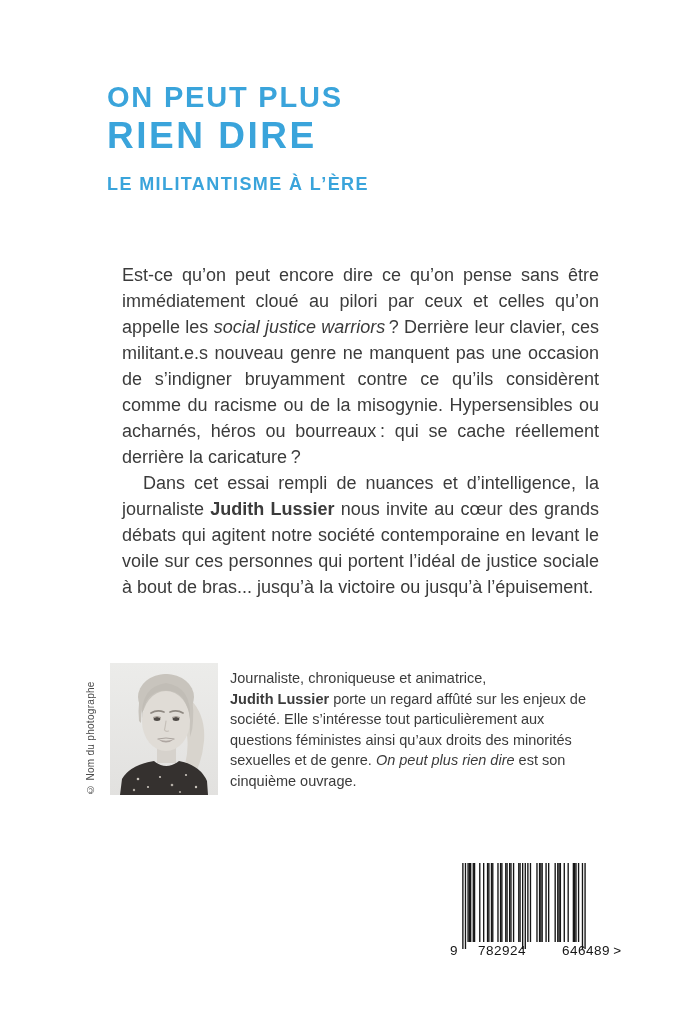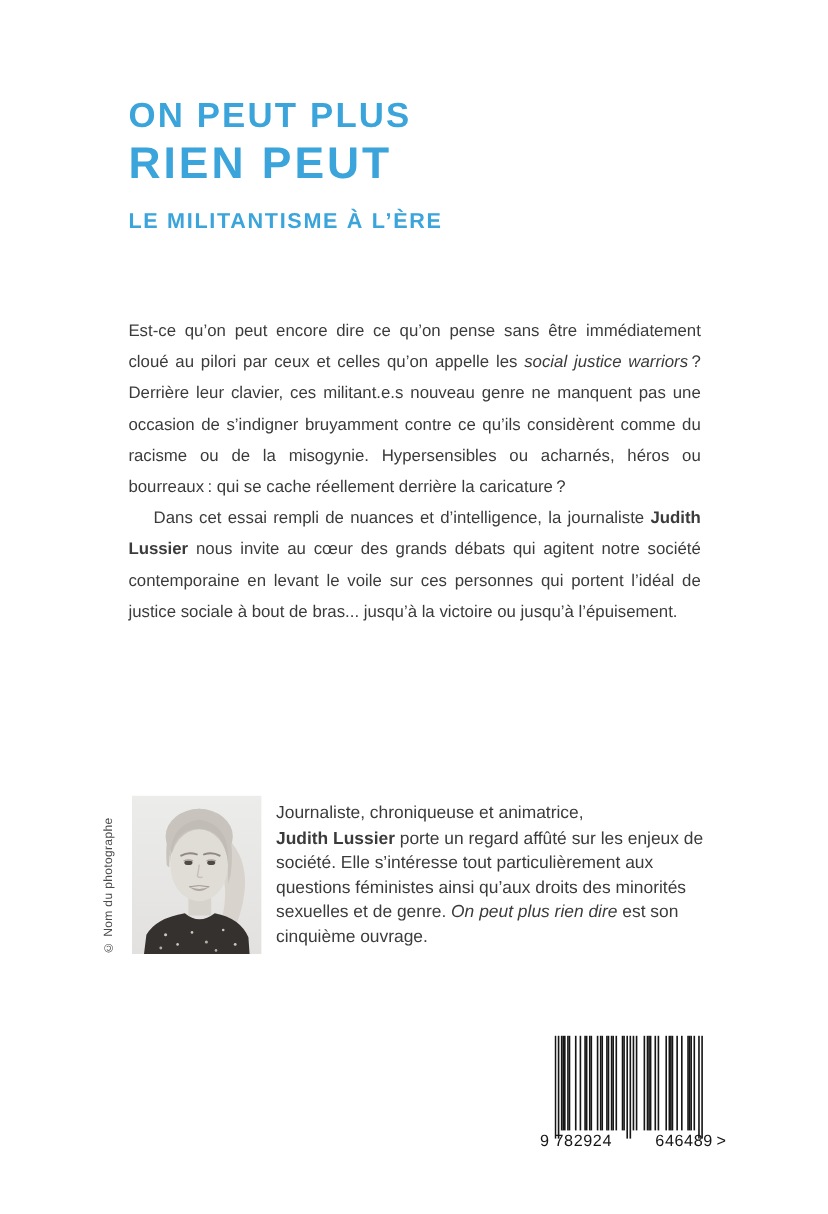--- a/index.html
+++ b/index.html
@@ -12,22 +12,22 @@
     overflow:hidden;
   }
   
   .title-block{position:absolute;left:107px;top:79px;color:var(--accent,#3aa4db);}
   .title-line1{font-size:29px;font-weight:bold;letter-spacing:1.8px;line-height:37px;white-space:nowrap;}
   .title-line2{font-size:37px;font-weight:bold;letter-spacing:2.5px;line-height:40px;white-space:nowrap;}
   .title-sub{margin-top:16px;font-size:18px;font-weight:bold;letter-spacing:1.4px;line-height:25px;}
   .title-sub div{white-space:nowrap;}
   
   .synopsis{
-    position:absolute;left:107px;top:262px;width:477px;
-    font-size:14px;line-height:26px;color:var(--text,#3b3b3b);
+    position:absolute;left:122px;top:262px;width:477px;
+    font-size:18px;line-height:26px;color:var(--text,#3b3b3b);
     text-align:justify;
   }
   .syn-p{margin:0;}
   .syn-p.indent{text-indent:21px;}
   .seg-italic{font-style:italic;}
   .seg-bold{font-weight:bold;}
   
   .photo-credit{
     position:absolute;left:85px;top:663px;height:132px;
     writing-mode:vertical-rl;transform:rotate(180deg);
@@ -43,32 +43,32 @@
   }
   
   .barcode-block{position:absolute;left:450px;top:863px;width:146px;}
   .barcode-svg{display:block;margin-left:12px;}
   .barcode-svg rect{fill:#161616;}
   .barcode-digits{
     display:flex;margin-top:-6px;margin-left:0;
     font-size:13.5px;letter-spacing:.5px;color:#161616;line-height:15px;
   }
   .bc-first{width:12px;text-align:left;}
-  .bc-g1{width:58px;text-align:center;margin-left:4px;}
+  .bc-g1{width:58px;text-align:center;margin-left:20px;}
   .bc-g2{width:58px;text-align:center;margin-left:36px;}
   .bc-arrow{margin-left:3px;}
 </style>
 </head>
 <body>
 
 <div class="page" style="--accent: #3aa4db; --text: #3b3b3b; background: rgb(255, 255, 255);">
 
   <header class="title-block">
     <div class="title-line1">ON PEUT PLUS</div>
-    <div class="title-line2">RIEN PEUT</div>
+    <div class="title-line2">RIEN DIRE</div>
     <div class="title-sub">
       <div>LE MILITANTISME À L’ÈRE</div>
     </div>
   </header>
 
   <section class="synopsis">
       <p class="syn-p"><span class="seg-normal">Est-ce qu’on peut encore dire ce qu’on pense sans être immédiatement cloué au pilori par ceux et celles qu’on appelle les </span><span class="seg-italic">social justice warriors</span><span class="seg-normal"> ? Derrière leur clavier, ces militant.e.s nouveau genre ne manquent pas une occasion de s’indigner bruyamment contre ce qu’ils considèrent comme du racisme ou de la misogynie. Hypersensibles ou acharnés, héros ou bourreaux : qui se cache réellement derrière la caricature ?</span></p>
       <p class="syn-p indent"><span class="seg-normal">Dans cet essai rempli de nuances et d’intelligence, la journaliste </span><span class="seg-bold">Judith Lussier</span><span class="seg-normal"> nous invite au cœur des grands débats qui agitent notre société contemporaine en levant le voile sur ces personnes qui portent l’idéal de justice sociale à bout de bras... jusqu’à la victoire ou jusqu’à l’épuisement.</span></p>
     </section>
 

